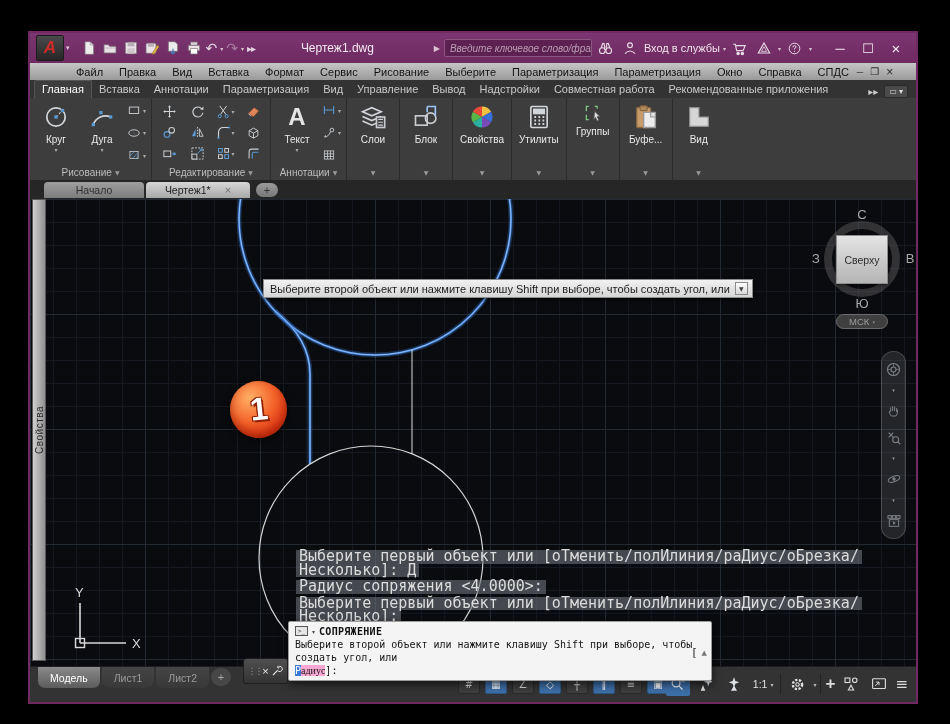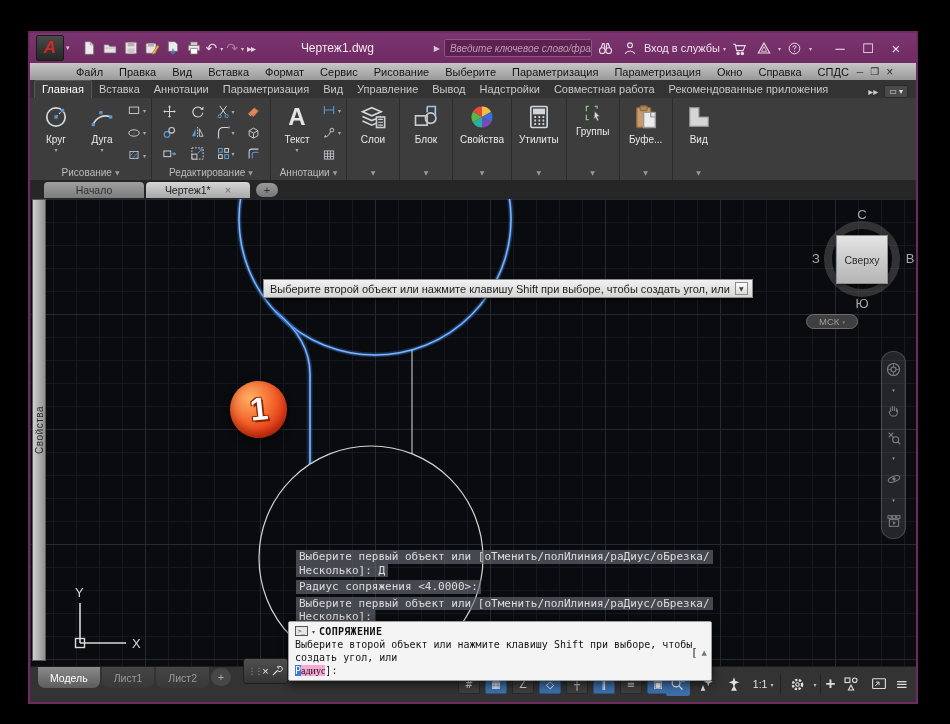--- a/index.html
+++ b/index.html
@@ -86,32 +86,32 @@
                 background:linear-gradient(#f1f1f1,#d6d6d6); border:1px solid #8c8c8c; padding:0 4px 0 6px;
                 font-size:11px; color:#1d1d1d; white-space:nowrap; box-shadow:1px 2px 3px rgba(0,0,0,.5); }
   .tipbtn { width:13px; height:13px; background:linear-gradient(#fdfdfd,#d8d8d8); border:1px solid #8a8a8a; font-size:6px; color:#444;
             display:flex; align-items:center; justify-content:center; font-family:"DejaVu Sans",sans-serif; }
   .marker { position:absolute; left:200px; top:182px; width:57px; height:57px; border-radius:50%;
             background:radial-gradient(circle at 35% 30%, #ffb066 0%, #f4632a 45%, #d93212 75%, #b22508 100%);
             box-shadow:0 3px 8px rgba(0,0,0,.6), inset 0 -4px 8px rgba(120,20,0,.5);
             display:flex; align-items:center; justify-content:center; }
   .marker span { color:#fff; font-size:32px; font-weight:bold; transform:rotate(-6deg);
                  text-shadow:2px 2px 0 #8f2200, -1px -1px 0 #8f2200, 1px -1px 0 #8f2200, -1px 1px 0 #8f2200; }
-  .hist { position:absolute; left:266px; top:351px; font-family:"DejaVu Sans Mono",monospace; font-size:11px; line-height:13.5px; color:#dcdcdc; }
+  .hist { position:absolute; left:266px; top:351px; font-family:"DejaVu Sans Mono",monospace; font-size:15px; line-height:13.5px; color:#dcdcdc; }
   .hist .hline { display:table; background:rgba(108,113,121,.6); padding:0 3px; white-space:pre; }
   .hist .gap { height:3px; }
   .hline:empty { display:none; }
 
   
   .vc-ring { position:absolute; left:794px; top:22px; width:76px; height:76px; border-radius:50%; border:8px solid rgba(115,115,115,.38); }
   .vc-letter { position:absolute; color:#a8a8a8; font-size:13px; width:16px; text-align:center; }
   .vc-face { position:absolute; left:806px; top:36px; width:52px; height:49px; background:linear-gradient(#e4e4e4,#b4b4b4);
              border:1px solid #8e8e8e; display:flex; align-items:center; justify-content:center; font-size:10.5px; color:#2d2d2d;
              box-shadow:0 1px 3px rgba(0,0,0,.5); }
-  .vc-pill { position:absolute; left:776px; top:115px; width:52px; height:15px; border-radius:8px; background:#3f3f3f; border:1px solid #6d6d6d;
+  .vc-pill { position:absolute; left:806px; top:115px; width:52px; height:15px; border-radius:8px; background:#3f3f3f; border:1px solid #6d6d6d;
              color:#9d9d9d; font-size:9.5px; display:flex; align-items:center; justify-content:center; gap:3px; }
   .vc-pill .dn { font-size:5px; color:#8a8a8a; font-family:"DejaVu Sans",sans-serif; }
 
   
   .navbar { position:absolute; left:851px; top:152px; width:25px; height:188px; background:rgba(140,145,150,.2);
             border:1px solid rgba(170,170,170,.25); border-radius:12px; display:flex; flex-direction:column; align-items:center;
             justify-content:space-between; padding:8px 0; }
   .nav-ic { width:18px; height:18px; display:flex; align-items:center; justify-content:center; opacity:.75; }
   .nav-caret { font-size:5px; color:#9a9a9a; font-family:"DejaVu Sans",sans-serif; }
 

